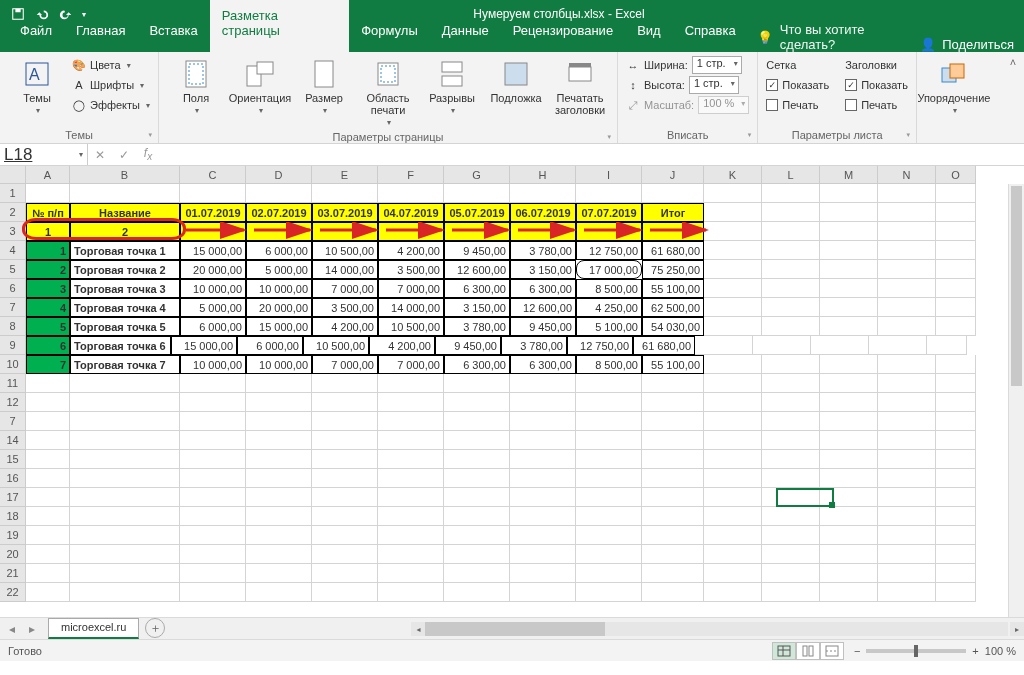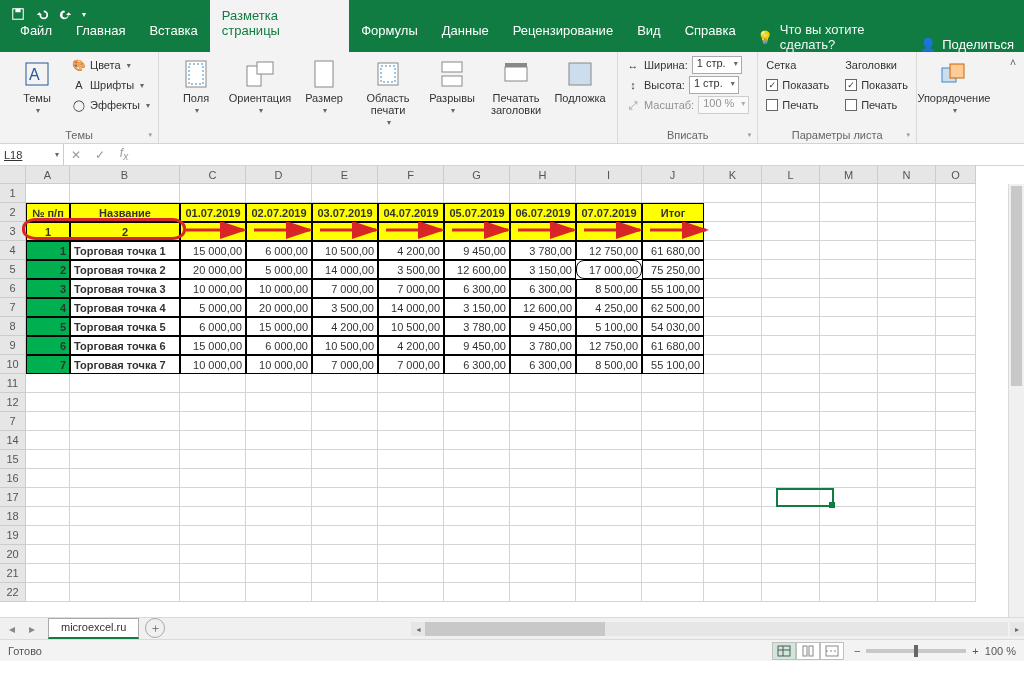--- a/index.html
+++ b/index.html
@@ -35,21 +35,21 @@
 .smallrow { display: flex; align-items: center; gap: 4px; white-space: nowrap; height:18px;}
 .smallrow .micn { width: 14px; height: 14px; display:inline-flex; align-items:center; justify-content:center;}
 .dd { font-size: 8px; color:#666; margin-left:2px;}
 .combo { border:1px solid #aaa; background:#fff; height:18px; padding:0 14px 0 4px; font-size:11px; position:relative; min-width:50px;}
 .combo::after { content:"▾"; font-size:8px; position:absolute; right:3px; top:2px; color:#666;}
 .chk { width:12px; height:12px; border:1px solid #666; background:#fff; display:inline-flex; align-items:center; justify-content:center; font-size:9px;}
 .chk.on::after { content:"✓"; }
 
 
 .fbar { height: 22px; border-bottom: 1px solid #d4d4d4; display:flex; align-items:stretch;}
-.namebox { width: 64px; border-right:1px solid #ccc; display:flex; align-items:center; padding:0 4px; position:relative; font-size:11px;text-decoration:underline;}
+.namebox { width: 88px; border-right:1px solid #ccc; display:flex; align-items:center; padding:0 4px; position:relative; font-size:17px;text-decoration:underline;}
 .namebox::after { content:"▾"; font-size:8px; position:absolute; right:4px; color:#666;}
 .fxarea { display:flex; align-items:center; flex:1;}
 .fxbtn { width:24px; display:flex; align-items:center; justify-content:center; color:#999;}
 .fxinput { flex:1; padding:0 4px; font-size:11px;}
 
 
 .grid-wrap { position:relative; height: 451px; background:#fff;}
 .corner { position:absolute; left:0; top:0; width:26px; height:18px; background:#e6e6e6; border-right:1px solid #ccc; border-bottom:1px solid #ccc;}
 .colhead { position:absolute; left:26px; top:0; height:18px; display:flex;}
 .colhead .ch { background:#e6e6e6; border-right:1px solid #ccc; border-bottom:1px solid #ccc; display:flex; align-items:center; justify-content:center; font-size:11px; color:#555;}
@@ -114,20 +114,21 @@
           <path d="M10 4a5 5 0 1 1-5 5H2l3-3 3 3H7a3 3 0 1 0 3-3z" fill="#fff"></path>
         </svg>
       </span>
     <span class="qicon">
         <svg viewBox="0 0 16 16">
           <path d="M6 4a5 5 0 1 0 5 5h3l-3-3-3 3h2a3 3 0 1 1-3-3z" fill="#fff"></path>
         </svg>
       </span>
     <span class="dd" style="color:#fff">▾</span>
   </div>
+  <div class="title">Нумеруем столбцы.xlsx  -  Excel</div>
 </div>
 
 <div class="tabs">
   <div id="tabs-holder" style="display: contents;"></div>
   <div class="tab">Файл</div>
     <div class="tab">Главная</div>
     <div class="tab">Вставка</div>
     <div class="tab active">Разметка страницы</div>
     <div class="tab">Формулы</div>
     <div class="tab">Данные</div>
@@ -224,36 +225,37 @@
             <svg width="26" height="28">
               <rect x="3" y="2" width="20" height="10" fill="#fff" stroke="#888"></rect>
               <rect x="3" y="16" width="20" height="10" fill="#fff" stroke="#888"></rect>
             </svg>
           </span>
           <span class="lbl">Разрывы</span>
           <span class="dd">▾</span>
         </div>
       <div class="bigbtn">
           <span class="icn">
+            <svg width="26" height="26">
+              <rect x="2" y="2" width="22" height="22" fill="#cde" stroke="#888"></rect>
+            </svg>
+          </span>
+          <span class="lbl">Подложка</span>
+        </div>
+      <div class="bigbtn">
+          <span class="icn">
             <svg width="28" height="26">
               <rect x="3" y="6" width="22" height="14" fill="#fff" stroke="#888"></rect>
               <rect x="3" y="2" width="22" height="4" fill="#888"></rect>
             </svg>
           </span>
           <span class="lbl"><span>Печатать заголовки</span></span>
         </div>
-      <div class="bigbtn">
-          <span class="icn">
-            <svg width="26" height="26">
-              <rect x="2" y="2" width="22" height="22" fill="#cde" stroke="#888"></rect>
-            </svg>
-          </span>
-          <span class="lbl">Подложка</span>
-        </div>
     </div>
+    <div class="glabel">Параметры страницы</div>
   </div>
 
   <div class="group">
     <div class="controls">
       <div class="smallstack">
         <div class="smallrow">
             <span class="micn">↔</span>
             <span>Ширина:</span> 
             <span class="combo">1 стр.</span>
           </div>
@@ -509,21 +511,21 @@
         <div class="cell dataBorder r" style="width: 66px;">5 100,00</div>
         <div class="cell dataBorder r" style="width: 62px;">54 030,00</div>
         <div class="cell " style="width: 58px;"></div>
         <div class="cell " style="width: 58px;"></div>
         <div class="cell " style="width: 58px;"></div>
         <div class="cell " style="width: 58px;"></div>
         <div class="cell " style="width: 40px;"></div>
       </div>
       <div class="row">
         <div class="cell greenCell b r" style="width: 44px;">6</div>
-        <div class="cell dataBorder b" style="width: 110px;">Торговая точка 6</div>
+        <div class="cell dataBorder b" style="width: 101px;">Торговая точка 6</div>
         <div class="cell dataBorder r" style="width: 66px;">15 000,00</div>
         <div class="cell dataBorder r" style="width: 66px;">6 000,00</div>
         <div class="cell dataBorder r" style="width: 66px;">10 500,00</div>
         <div class="cell dataBorder r" style="width: 66px;">4 200,00</div>
         <div class="cell dataBorder r" style="width: 66px;">9 450,00</div>
         <div class="cell dataBorder r" style="width: 66px;">3 780,00</div>
         <div class="cell dataBorder r" style="width: 66px;">12 750,00</div>
         <div class="cell dataBorder r" style="width: 62px;">61 680,00</div>
         <div class="cell " style="width: 58px;"></div>
         <div class="cell " style="width: 58px;"></div>

